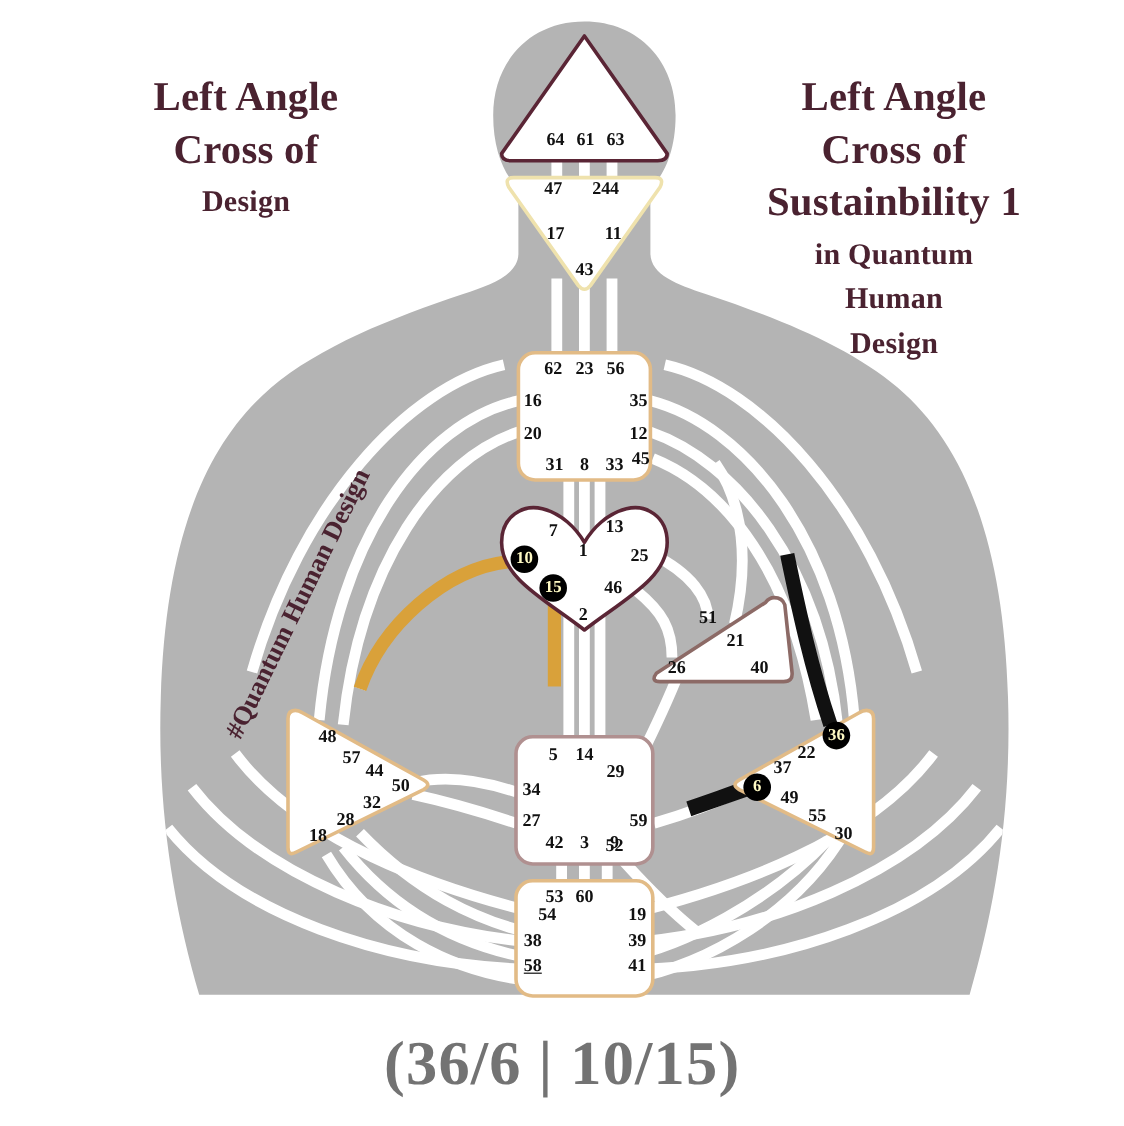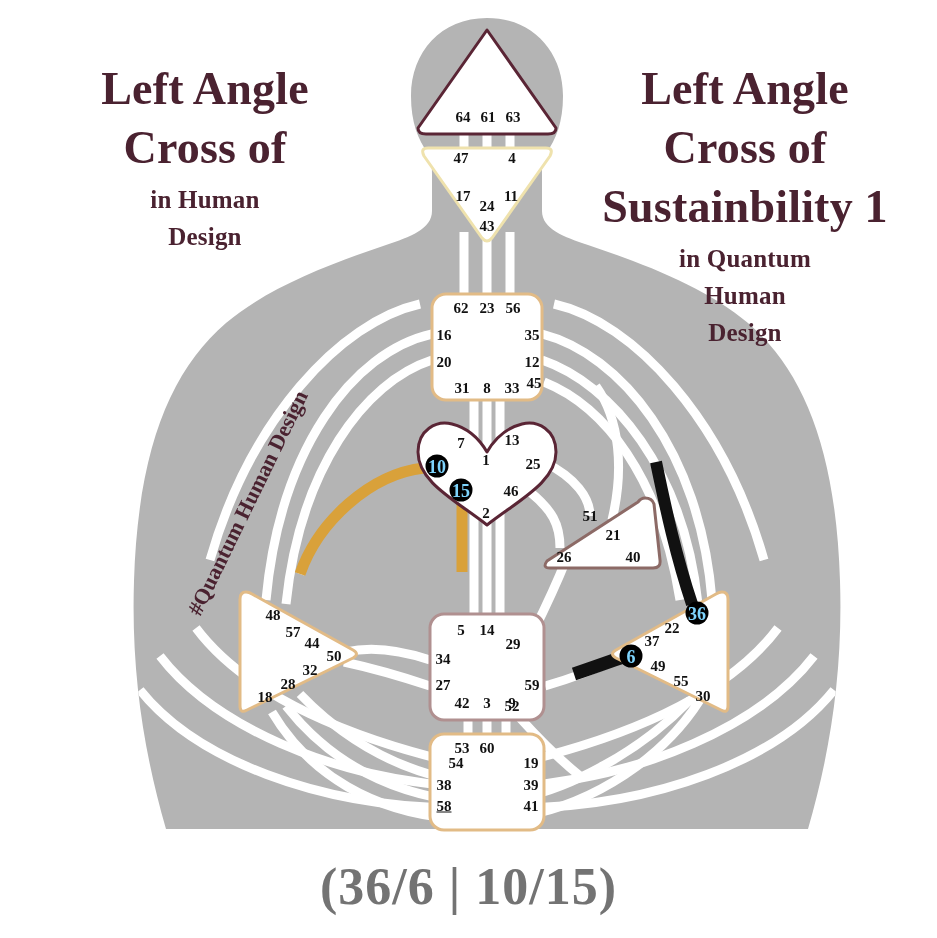--- a/index.html
+++ b/index.html
@@ -5,35 +5,35 @@
   html,body{margin:0;padding:0;background:#ffffff;}
   body{width:937px;height:938px;position:relative;overflow:hidden;
        font-family:"Liberation Serif","DejaVu Serif",serif;}
   #stage{position:absolute;inset:0;width:937px;height:938px;}
   svg.layer{position:absolute;left:0;top:0;width:937px;height:938px;}
 
   .title{position:absolute;color:#4a2230;font-weight:bold;text-align:center;
          line-height:1.28;letter-spacing:.2px;}
   #title-left{left:30px;top:60px;width:350px;}
   #title-right{left:560px;top:60px;width:370px;}
-  .title .big{font-size:46px;display:block;}
+  .title .big{font-size:34px;display:block;}
   .title .small{font-size:25px;display:block;margin-top:6px;line-height:1.24;}
 
   #bottom-caption{position:absolute;left:0;top:857px;width:937px;text-align:center;
       color:#737373;font-weight:bold;font-size:52px;letter-spacing:1px;}
 
   #watermark{position:absolute;left:118px;top:490px;width:260px;text-align:center;
       color:#4a2230;font-weight:bold;font-size:22px;
       transform:rotate(-64deg);transform-origin:50% 50%;white-space:nowrap;}
 
   .gatenum{position:absolute;color:#111;font-weight:bold;font-size:15px;
       line-height:1;transform:translate(-50%,-50%);white-space:nowrap;}
-  .gatenum.act{color:#7dd3fc;background:#000;border-radius:50%;
+  .gatenum.act{color:#fef9c3;background:#000;border-radius:50%;
       width:23px;height:23px;display:flex;align-items:center;justify-content:center;
-      font-size:18px;}
+      font-size:14px;}
 </style>
 </head>
 <body>
 
 <div id="stage">
 
   <svg class="layer" viewBox="0 0 937 938">
     <defs>
       <clipPath id="bodyclip">
         <path d="M487 18
@@ -176,21 +176,21 @@
     <path d="M722 592 Q728 592 728 599 L728 706 Q728 714 721 710 L616 658 Q609 654 616 650 L716 594 Q719 592 722 592 Z" fill="#ffffff" stroke="#e2bb86" stroke-width="3" stroke-linejoin="round"></path>
 
     <rect x="430" y="734" width="114" height="96" rx="14" ry="14" fill="#ffffff" stroke="#e2bb86" stroke-width="3"></rect>
   </svg>
 
   <div id="gates">
       <div class="gatenum" style="left: 463px; top: 117px;">64</div>
       <div class="gatenum" style="left: 488px; top: 117px;">61</div>
       <div class="gatenum" style="left: 513px; top: 117px;">63</div>
       <div class="gatenum" style="left: 461px; top: 158px;">47</div>
-      <div class="gatenum" style="left: 487px; top: 158px; margin-top: 48px;">24</div>
+      <div class="gatenum" style="left: 501px; top: 158px;">24</div>
       <div class="gatenum" style="left: 512px; top: 158px;">4</div>
       <div class="gatenum" style="left: 463px; top: 196px;">17</div>
       <div class="gatenum" style="left: 511px; top: 196px;">11</div>
       <div class="gatenum" style="left: 487px; top: 226px;">43</div>
       <div class="gatenum" style="left: 461px; top: 308px;">62</div>
       <div class="gatenum" style="left: 487px; top: 308px;">23</div>
       <div class="gatenum" style="left: 513px; top: 308px;">56</div>
       <div class="gatenum" style="left: 444px; top: 335px;">16</div>
       <div class="gatenum" style="left: 532px; top: 335px;">35</div>
       <div class="gatenum" style="left: 444px; top: 362px;">20</div>
@@ -241,21 +241,20 @@
       <div class="gatenum" style="left: 531px; top: 763px;">19</div>
       <div class="gatenum" style="left: 444px; top: 785px;">38</div>
       <div class="gatenum" style="left: 531px; top: 785px;">39</div>
       <div class="gatenum" style="left: 444px; top: 806px; text-decoration: underline;">58</div>
       <div class="gatenum" style="left: 531px; top: 806px;">41</div>
     </div>
 
   <div class="title" id="title-left">
     <span class="big">Left Angle</span>
     <span class="big">Cross of</span>
-    <span class="small">in Human</span>
     <span class="small">Design</span>
   </div>
 
   <div class="title" id="title-right">
     <span class="big">Left Angle</span>
     <span class="big">Cross of</span>
     <span class="big">Sustainbility 1</span>
     <span class="small">in Quantum</span>
     <span class="small">Human</span>
     <span class="small">Design</span>

